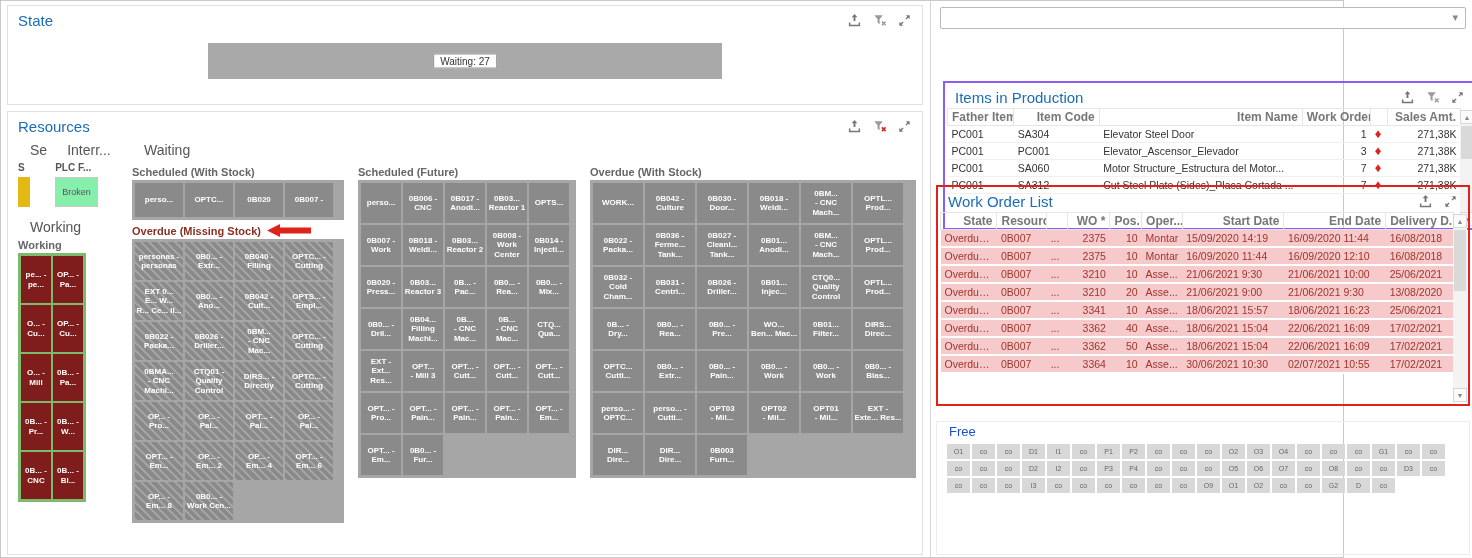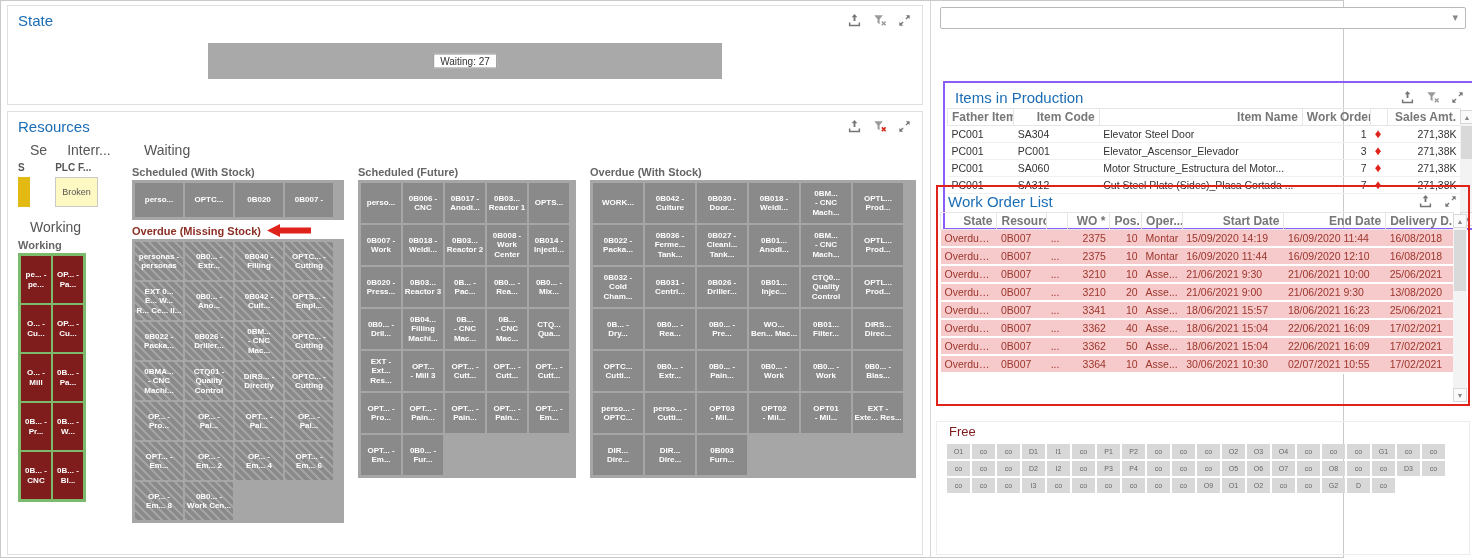--- a/index.html
+++ b/index.html
@@ -29,21 +29,21 @@
                      background:#fff; border:1px solid #8f8f8f; color:#333;
                      font-size:10px; padding:1px 6px; white-space:nowrap; }
 
   .resources-panel { position:absolute; left:6px; top:110px; width:916px; height:444px; }
   .res-body { position:absolute; top:30px; left:10px; right:6px; bottom:4px; }
   .res-left { position:absolute; left:0; top:0; width:108px; }
   .res-top-row { display:flex; gap:8px; }
   .res-col-title { font-size:14px; color:#555; margin:0 0 4px 12px; }
   .res-sub-label { font-size:10px; font-weight:bold; color:#555; margin:2px 0 4px 0; }
   .setup-tile { width:12px; height:30px; background:#e2ba13; }
-  .broken-tile { font-size:9px; color:#555; border:1px solid #c9c9c9; background:#fef9c3;
+  .broken-tile { font-size:9px; color:#555; border:1px solid #c9c9c9; background:#86efac;
                  padding:9px 6px; display:inline-block; }
   .working-title { margin-top:12px; }
   .res-group-label { font-size:11px; font-weight:bold; color:#666; margin:4px 0 2px 0; }
   .overdue-label { color:#8b2f24;text-align:right; }
   .overdue-label-row { display:flex; align-items:center; gap:6px; }
   .red-arrow { flex:0 0 auto; }
 
   .tile-group { display:flex; flex-wrap:wrap; gap:2px; background:#a6a6a6;
                 padding:3px; align-content:flex-start; }
   .tile { background:#8a8a8a; color:#fff; font-weight:bold; font-size:8px;
@@ -88,21 +88,21 @@
   .wol-panel td { background:#f6caca; color:#9c352c; border-bottom:2px solid #fff; }
 
   .vscroll { position:absolute; right:1px; top:27px; bottom:2px; width:14px;
              display:flex; flex-direction:column; }
   .scroll-btn { height:14px; border:1px solid #d8d8d8; background:#fafafa; color:#888;
                 font-size:7px; display:flex; align-items:center; justify-content:center; }
   .scroll-track { flex:1; background:#f3f3f3; position:relative; }
   .scroll-thumb { position:absolute; top:2px; left:1px; right:1px; height:38%;
                   background:#d9d9d9; }
 
-  .free-label { font-size:13px; color:#7f1d1d; margin:2px 0 5px 12px; }
+  .free-label { font-size:13px; color:#1d4ed8; margin:2px 0 5px 12px; }
   .free-grid { display:flex; flex-wrap:wrap; gap:2px; margin:0 10px; }
   .free-tile { width:23px; height:15px; background:#d8d8d8; color:#666; font-size:7px;
                display:flex; align-items:center; justify-content:center; overflow:hidden; }
 </style>
 </head>
 <body>
 
 <div class="app">
 
   <div class="left-region">

